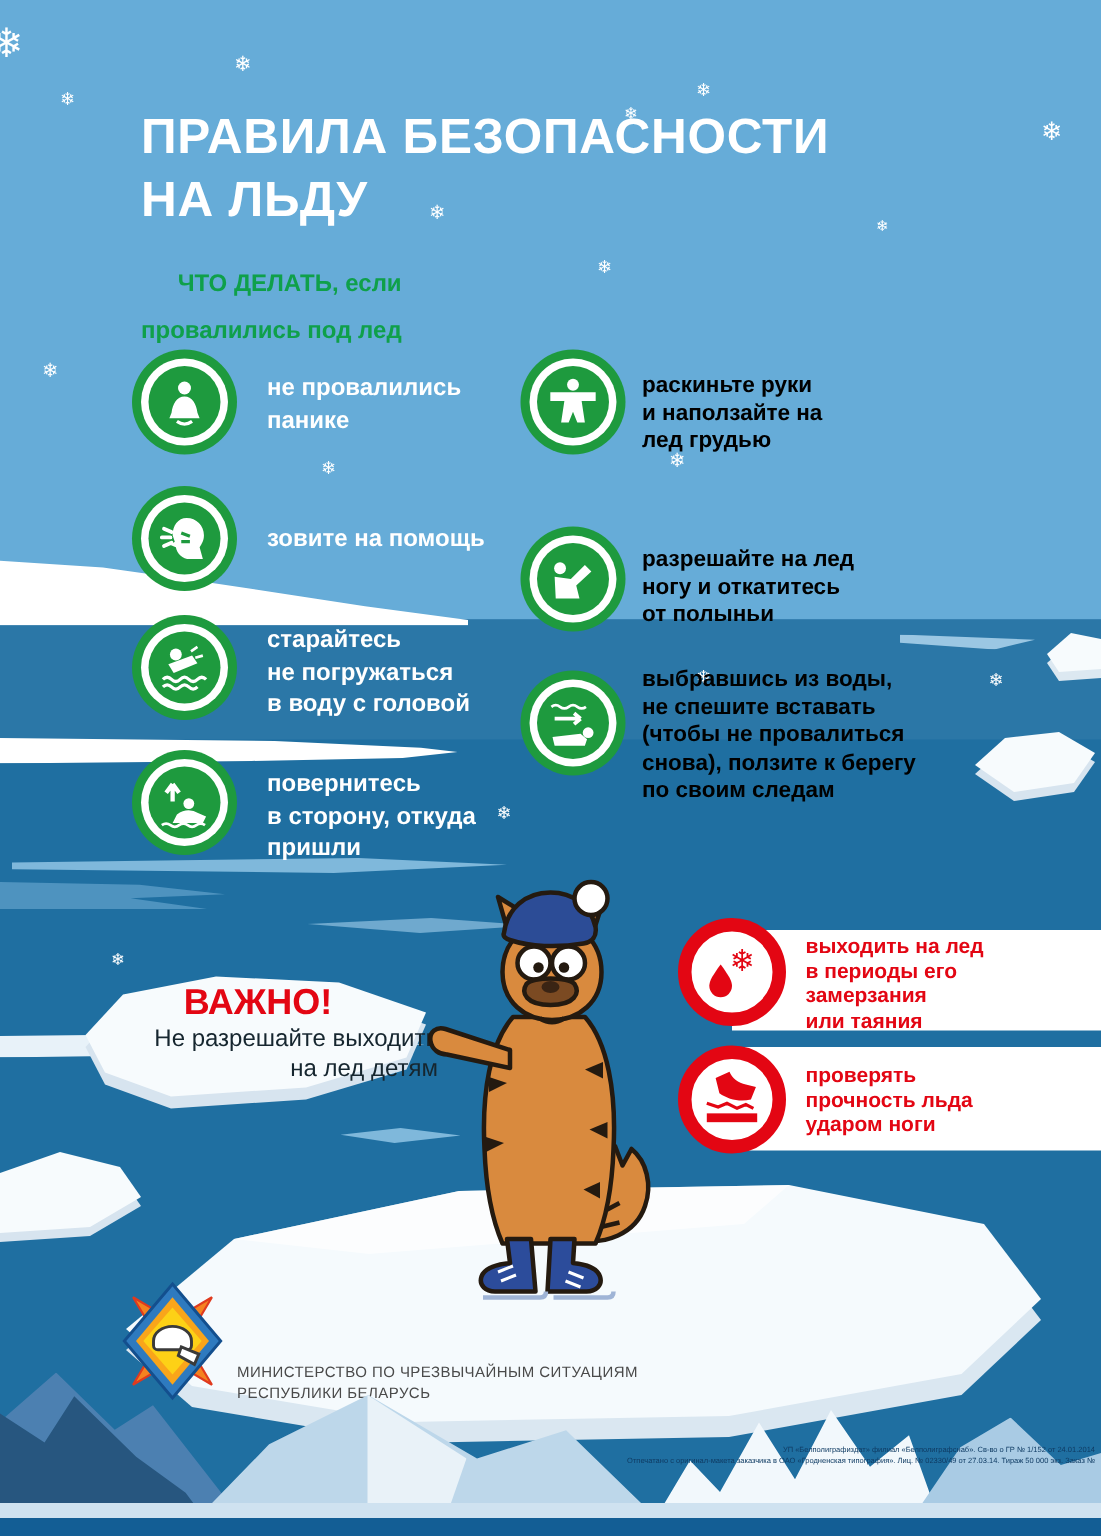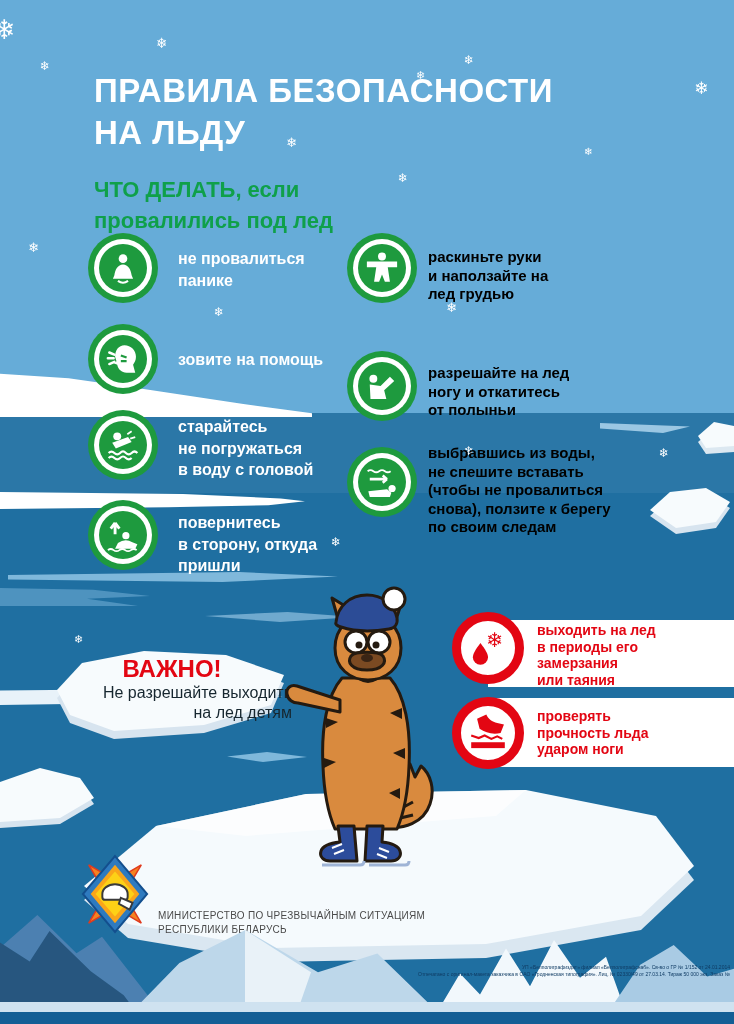--- a/index.html
+++ b/index.html
@@ -8,21 +8,21 @@
   .abs{position:absolute;}
   .t{white-space:pre-line;}
   
   .water{left:0;top:413px;width:734px;height:611px;background:#1F6FA1;}
   .waterband{left:0;top:413px;width:734px;height:80px;background:#2B77A7;}
   .snowbank{left:0;top:371px;width:312px;height:46px;background:#FFFFFF;
     clip-path:polygon(0 6%,22% 16%,45% 38%,78% 72%,100% 92%,100% 100%,0 100%);}
   .streak{pointer-events:none;}
   
   .title{left:94px;top:70px;font-size:33px;line-height:42px;font-weight:700;color:#FFFFFF;letter-spacing:.5px;}
-  .subtitle{left:94px;top:174px;font-size:22px;line-height:31px;font-weight:700;color:#0FA04A;}
+  .subtitle{left:94px;top:174px;font-size:16px;line-height:31px;font-weight:700;color:#0FA04A;text-align:right;}
   
   .gbadge{width:70px;height:70px;border-radius:50%;background:#1E9A3E;display:flex;align-items:center;justify-content:center;}
   .gbadge .mid{width:58px;height:58px;border-radius:50%;background:#FFFFFF;display:flex;align-items:center;justify-content:center;}
   .gbadge .inner{width:48px;height:48px;border-radius:50%;background:#1E9A3E;display:flex;align-items:center;justify-content:center;}
   .itemL{font-size:16px;line-height:21.5px;color:#FFFFFF;font-weight:700;}
   .itemR{font-size:15px;line-height:18.5px;color:#000000;font-weight:700;}
   
   .rband{background:#FFFFFF;}
   .rbadge{width:72px;height:72px;border-radius:50%;background:#FFFFFF;border:9px solid #E30613;box-sizing:border-box;
     display:flex;align-items:center;justify-content:center;}
@@ -80,21 +80,21 @@
       <div class="mid">
         <div class="inner">
     <svg width="36" height="36" viewBox="0 0 50 50">
             <circle cx="25" cy="12" r="6" fill="#fff"></circle>
             <path fill="#fff" d="M25 20c-7 0-11 7-12 15l-2 5h28l-2-5c-1-8-5-15-12-15z"></path>
             <path d="M18 43q7 5 14 0" stroke="#fff" stroke-width="3" fill="none"></path>
           </svg>
   </div>
       </div>
     </div>
-  <div class="abs itemL t" style="left:178px;top:248px;">не провалиться
+  <div class="abs itemL t" style="left:178px;top:248px;">не провалились
 панике</div>
 
   <div class="abs gbadge" style="left:88px;top:324px;">
       <div class="mid">
         <div class="inner">
     <svg width="36" height="36" viewBox="0 0 50 50">
             <path fill="#fff" d="M27 6c9 0 16 7 16 16 0 5-2 8-4 11l3 11H30c-7 0-12-5-13-11l-5-2 4-3-2-6c0-9 5-16 13-16z"></path>
             <g stroke="#1E9A3E" stroke-width="3" fill="none">
               <path d="M22 20l8 3M22 28h8"></path>
             </g>

